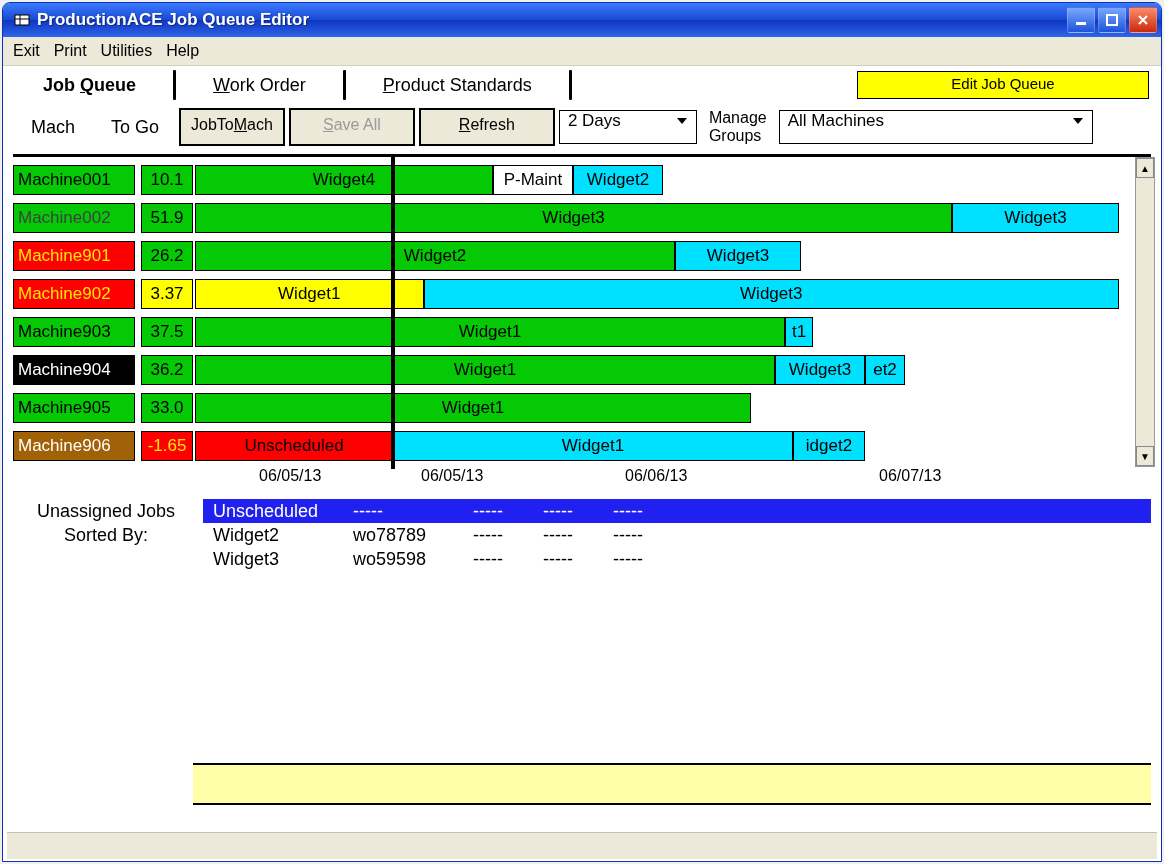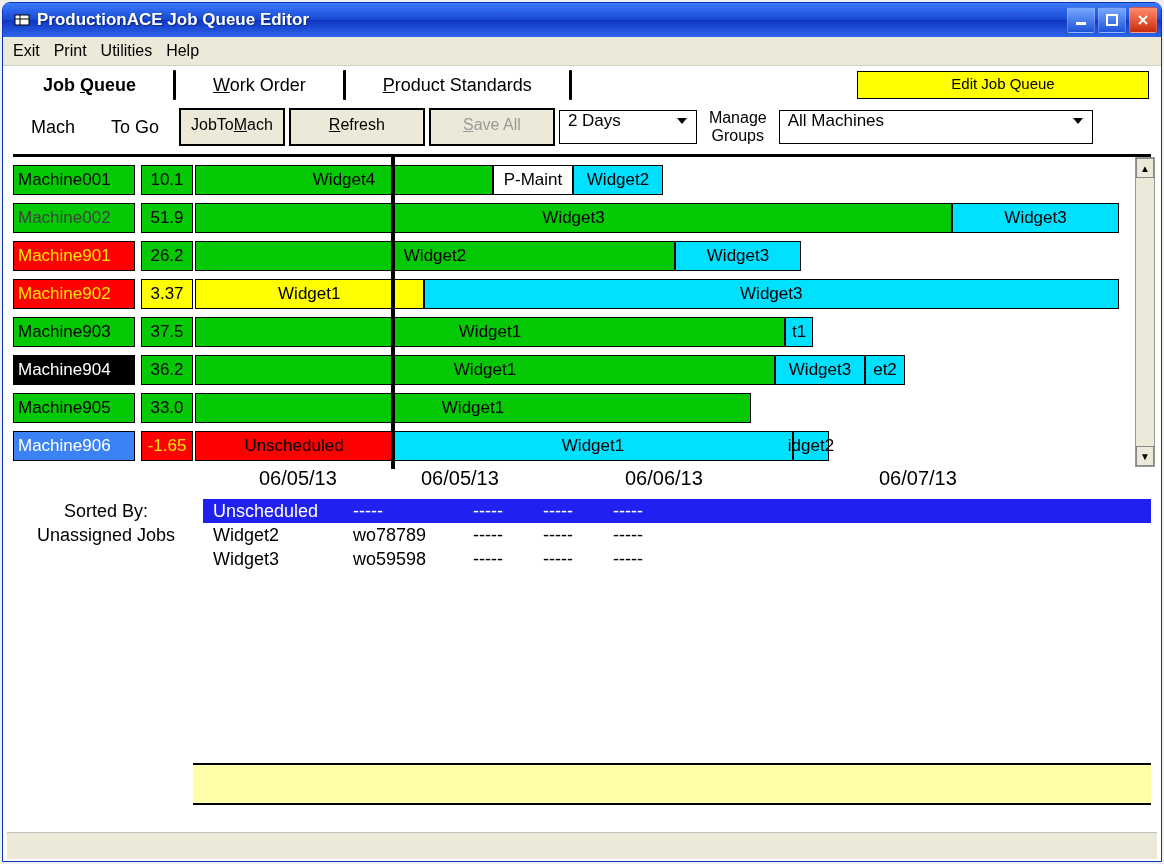--- a/index.html
+++ b/index.html
@@ -97,21 +97,21 @@
   .select {
     height:32px; border:1px solid #000; background:#fff;
     display:flex; align-items:flex-start; padding:0 4px 0 8px;
     font-size:17px; cursor:default;
   }
   .select .caret {
     width:20px; height:20px; margin-left:auto;
     display:flex; align-items:center; justify-content:center;
   }
   .caret svg path { fill:#000; }
-  .mg-label { text-align:center; line-height:18px; font-size:16px; padding:0 8px;}
+  .mg-label { text-align:left; line-height:18px; font-size:16px; padding:0 8px;}
   
   .gantt-wrap {
     position:relative;
     border-top:3px solid #000;
     margin:4px 10px 0 10px;
   }
   .gantt-scroll {
     position:absolute; right:-4px; top:0; width:18px; height:308px;
     background:#ece9d8; border:1px solid #999;
     display:flex; flex-direction:column; justify-content:space-between;
@@ -143,29 +143,29 @@
     border:1px solid #000; box-sizing:border-box;
     display:flex; align-items:center; justify-content:center;
     padding:0 2px; white-space:nowrap;
   }
   .g  { background:#04c904; }
   .c  { background:#00e0ff; }
   .y  { background:#ffff00; }
   .r  { background:#ff0000; }
   .w  { background:#fff; }
   .bk { background:#000; color:#fff; }
-  .bl { background:#3b82f6; color:#fff; }
+  .bl { background:#a16207; color:#fff; }
   .tmarker {
     position:absolute; top:0; bottom:-6px; width:4px; background:#000;
     z-index:3;
   }
   
   .time-axis {
     position:relative; height:28px; margin:6px 10px 0 10px;
-    font-size:20px;
+    font-size:16px;
   }
   .time-axis span { position:absolute; }
   
   .lower {
     display:flex; margin:4px 10px 0 10px; gap:4px;
   }
   .ua-left {
     width:186px; font-size:18px; text-align:center; line-height:24px;
   }
   .ua-select {
@@ -251,25 +251,25 @@
     <div class="edit-btn">Edit Job Queue</div>
   </div>
 
   <div class="toolbar">
     <span class="tl-label">Mach</span>
     <span class="tl-label">To Go</span>
 
     <div class="btn">
       <span>JobTo</span><span class="ul">M</span><span>ach</span>
     </div>
+    <div class="btn disabled" style="width:102px;text-align:center;">
+      <span class="ul">S</span><span>ave All</span>
+    </div>
     <div class="btn" style="width:112px;text-align:center;">
       <span class="ul">R</span><span>efresh</span>
-    </div>
-    <div class="btn disabled" style="width:102px;text-align:center;">
-      <span class="ul">S</span><span>ave All</span>
     </div>
 
     <div class="select" style="width:124px">
       <span>2 Days</span>
       <span class="caret">
           <svg width="12" height="12">
             <path d="M1 3 L6 9 L11 3 Z"></path>
           </svg>
         </span>
     </div>
@@ -345,41 +345,41 @@
           <div class="bars">
             <div class="bar g" style="width: 556px;">Widget1</div>
           </div>
         </div>
         <div class="row">
           <div class="cell-name bl" style="color: rgb(255, 255, 255);">Machine906</div>
           <div class="cell-togo r" style="color: rgb(255, 232, 0);">-1.65</div>
           <div class="bars">
             <div class="bar r" style="width: 198px;">Unscheduled</div>
             <div class="bar c" style="width: 400px;">Widget1</div>
-            <div class="bar c" style="width: 36px;">idget2</div>
+            <div class="bar c" style="width: 72px;">idget2</div>
           </div>
         </div>
       </div>
     <div class="gantt-scroll">
       <div class="gscroll-btn">▲</div>
       <div class="gscroll-btn">▼</div>
     </div>
   </div>
 
   <div id="time-axis" class="time-axis">
       <span style="left: 246px;">06/05/13</span>
       <span style="left: 408px;">06/05/13</span>
       <span style="left: 612px;">06/06/13</span>
       <span style="left: 866px;">06/07/13</span>
     </div>
 
   <div class="lower">
     <div class="ua-left">
+      <div>Unassigned Jobs</div>
       <div>Sorted By:</div>
-      <div>Unassigned Jobs</div>
     </div>
     <div id="ua-table" class="ua-table">
         <div class="ua-row sel">
           <div class="ua-c1">Unscheduled</div>
           <div class="ua-c2">-----</div>
           <div class="ua-c3">-----</div>
           <div class="ua-c4">-----</div>
           <div class="ua-c5">-----</div>
           <div class="ua-c6"></div>
         </div>

